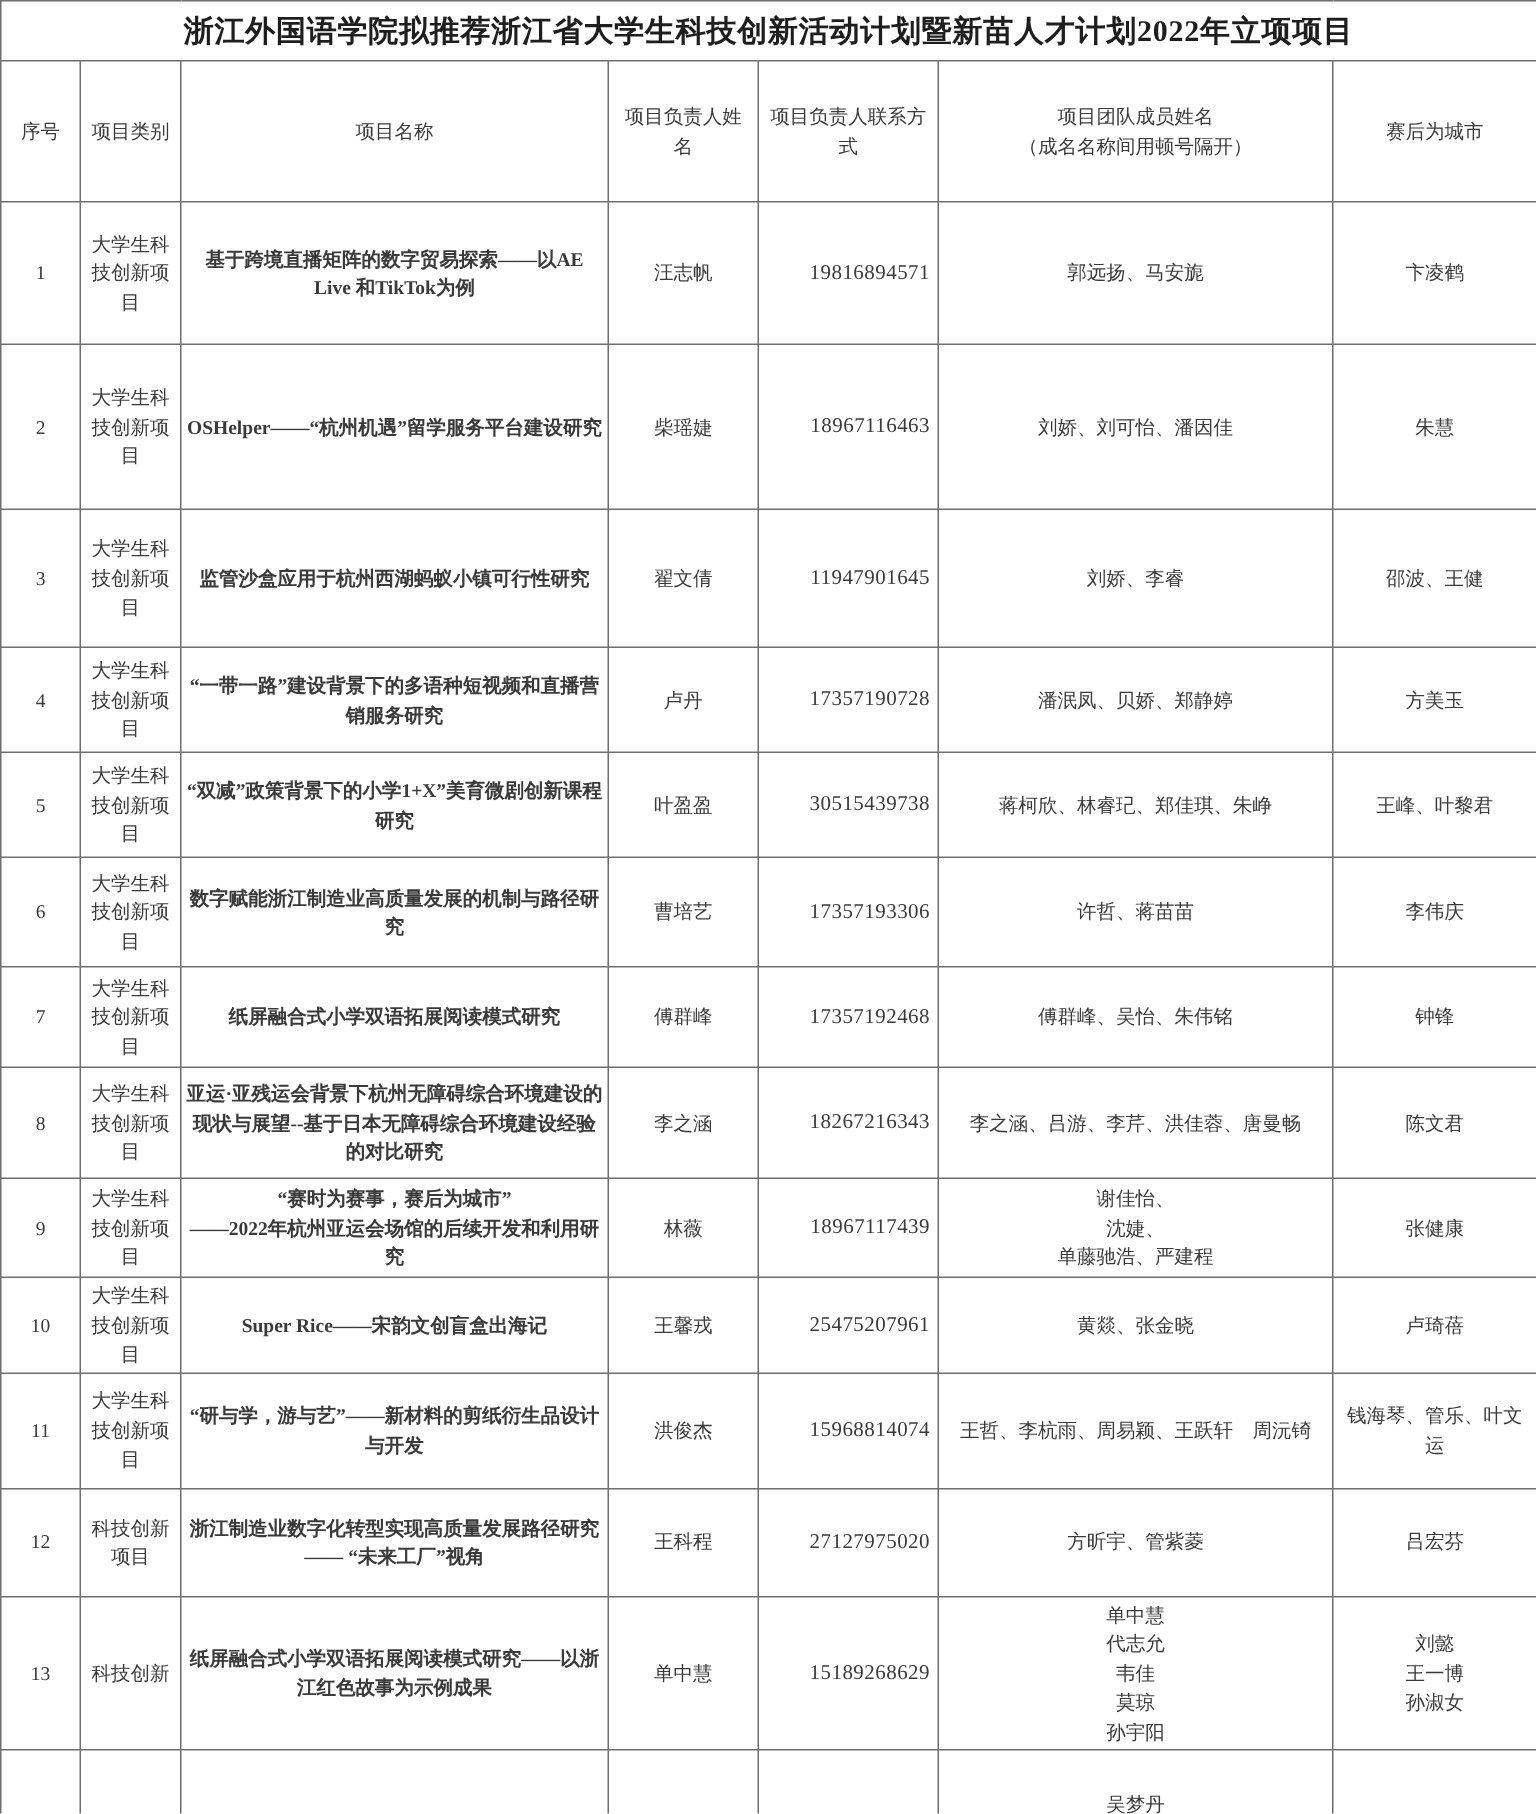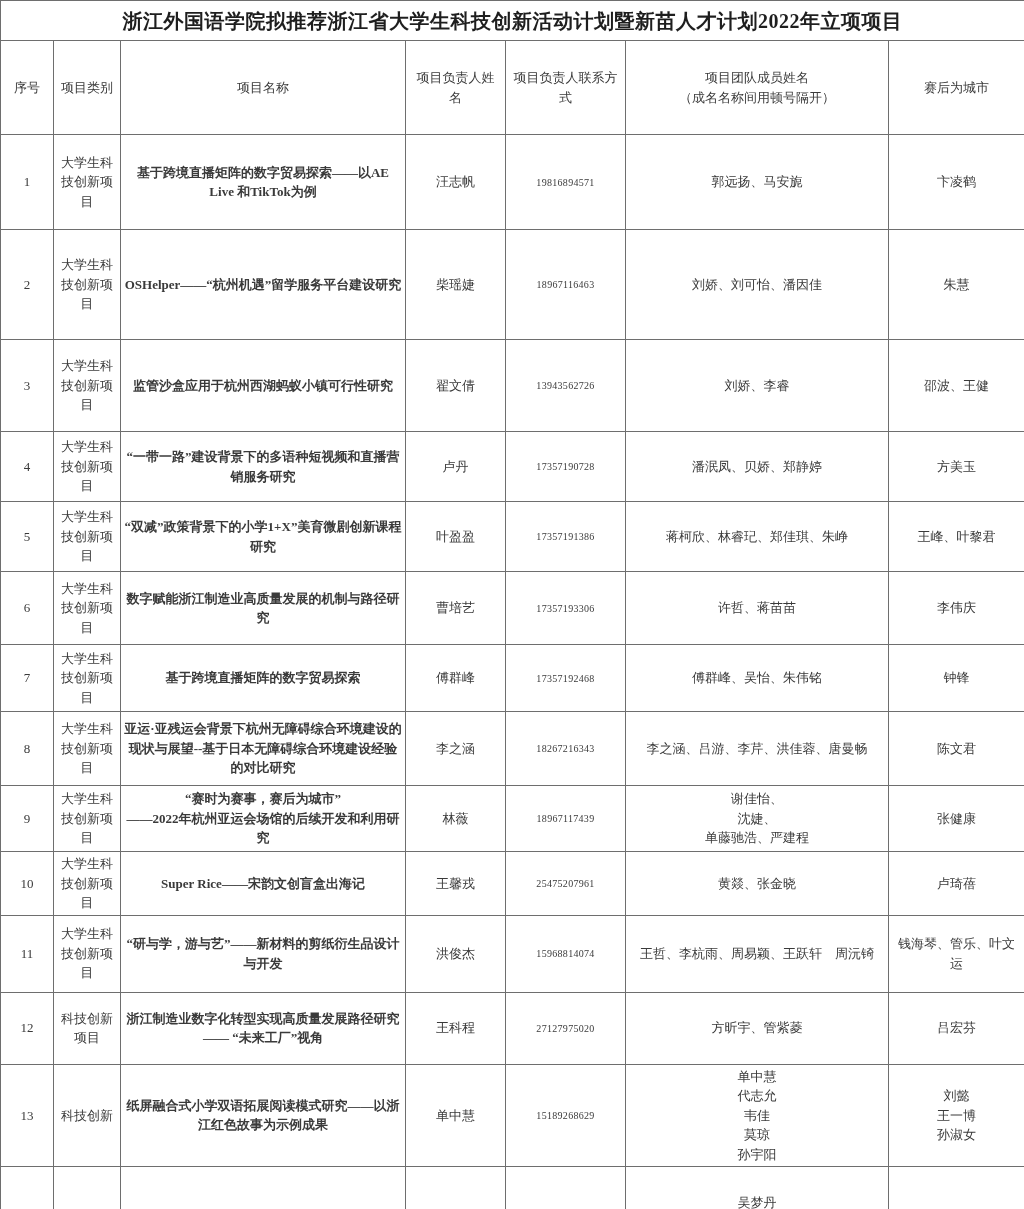--- a/index.html
+++ b/index.html
@@ -41,21 +41,21 @@
   tr.title-row th {
     font-size: 20px;
     font-weight: bold;
     color: #1e1e1e;
     letter-spacing: 0.5px;
     white-space: normal;
   }
   tr.title-row  { height: 40px; }
   tr.header-row { height: 94px; margin-top: 12px; }
 
-  td.col-contact { font-size: 10px; letter-spacing: 0.3px; }
+  td.col-contact { font-size: 14px; letter-spacing: 0.3px; text-align: right; }
   td.col-name    { padding: 2px 3px; font-weight: bold; }
 
   tbody tr:nth-child(1)  { height: 95px;  }
   tbody tr:nth-child(2)  { height: 110px; }
   tbody tr:nth-child(3)  { height: 92px;  }
   tbody tr:nth-child(4)  { height: 70px;  }
   tbody tr:nth-child(5)  { height: 70px;  }
   tbody tr:nth-child(6)  { height: 73px;  }
   tbody tr:nth-child(7)  { height: 67px;  }
   tbody tr:nth-child(8)  { height: 74px;  }
@@ -112,55 +112,55 @@
         <td class="col-leader">柴瑶婕</td>
         <td class="col-contact">18967116463</td>
         <td class="col-team">刘娇、刘可怡、潘因佳</td>
         <td class="col-advisor">朱慧</td>
       </tr>
       <tr>
         <td class="col-no">3</td>
         <td class="col-cat">大学生科技创新项目</td>
         <td class="col-name">监管沙盒应用于杭州西湖蚂蚁小镇可行性研究</td>
         <td class="col-leader">翟文倩</td>
-        <td class="col-contact">13943562726</td>
+        <td class="col-contact">11947901645</td>
         <td class="col-team">刘娇、李睿</td>
         <td class="col-advisor">邵波、王健</td>
       </tr>
       <tr>
         <td class="col-no">4</td>
         <td class="col-cat">大学生科技创新项目</td>
         <td class="col-name">“一带一路”建设背景下的多语种短视频和直播营销服务研究</td>
         <td class="col-leader">卢丹</td>
         <td class="col-contact">17357190728</td>
         <td class="col-team">潘泯凤、贝娇、郑静婷</td>
         <td class="col-advisor">方美玉</td>
       </tr>
       <tr>
         <td class="col-no">5</td>
         <td class="col-cat">大学生科技创新项目</td>
         <td class="col-name">“双减”政策背景下的小学1+X”美育微剧创新课程研究</td>
         <td class="col-leader">叶盈盈</td>
-        <td class="col-contact">17357191386</td>
+        <td class="col-contact">30515439738</td>
         <td class="col-team">蒋柯欣、林睿玘、郑佳琪、朱峥</td>
         <td class="col-advisor">王峰、叶黎君</td>
       </tr>
       <tr>
         <td class="col-no">6</td>
         <td class="col-cat">大学生科技创新项目</td>
         <td class="col-name">数字赋能浙江制造业高质量发展的机制与路径研究</td>
         <td class="col-leader">曹培艺</td>
         <td class="col-contact">17357193306</td>
         <td class="col-team">许哲、蒋苗苗</td>
         <td class="col-advisor">李伟庆</td>
       </tr>
       <tr>
         <td class="col-no">7</td>
         <td class="col-cat">大学生科技创新项目</td>
-        <td class="col-name">基于跨境直播矩阵的数字贸易探索</td>
+        <td class="col-name">纸屏融合式小学双语拓展阅读模式研究</td>
         <td class="col-leader">傅群峰</td>
         <td class="col-contact">17357192468</td>
         <td class="col-team">傅群峰、吴怡、朱伟铭</td>
         <td class="col-advisor">钟锋</td>
       </tr>
       <tr>
         <td class="col-no">8</td>
         <td class="col-cat">大学生科技创新项目</td>
         <td class="col-name">亚运·亚残运会背景下杭州无障碍综合环境建设的现状与展望--基于日本无障碍综合环境建设经验的对比研究</td>
         <td class="col-leader">李之涵</td>

